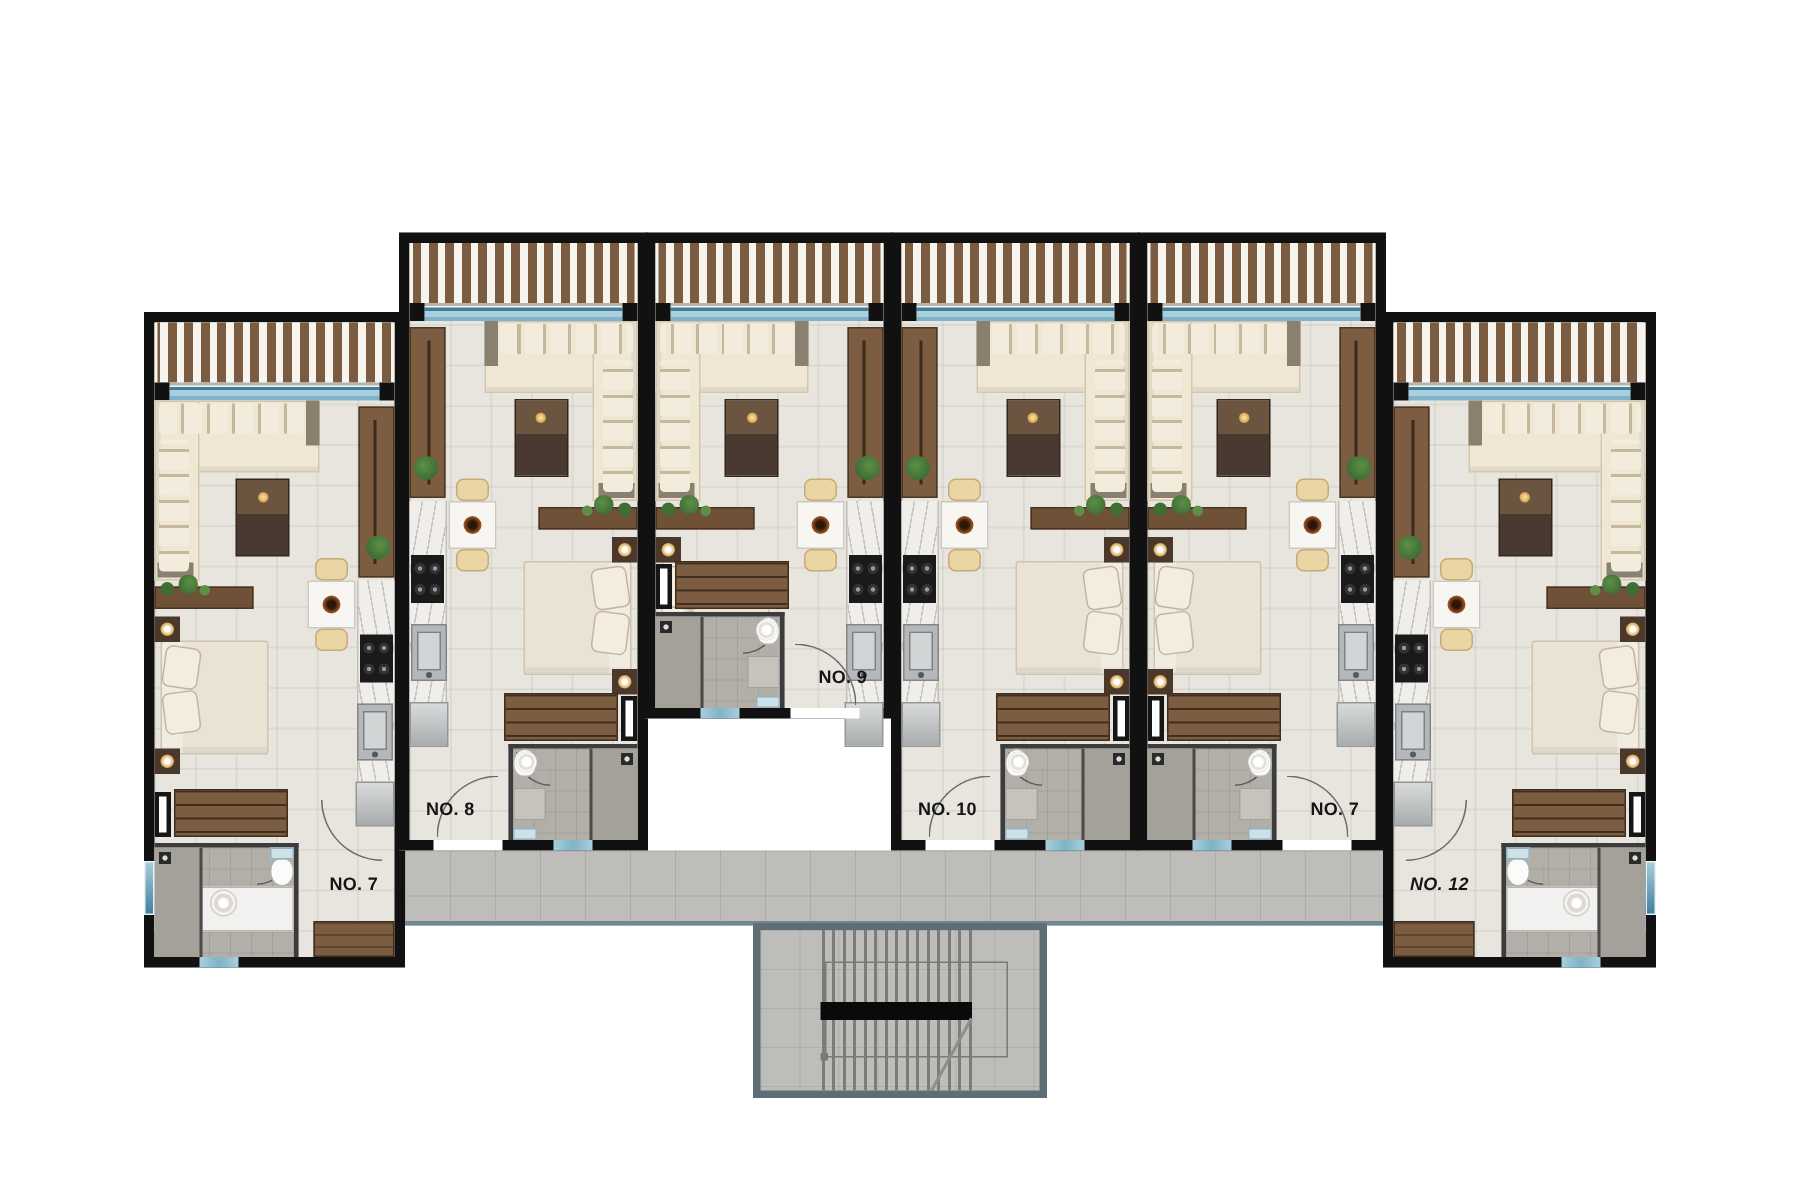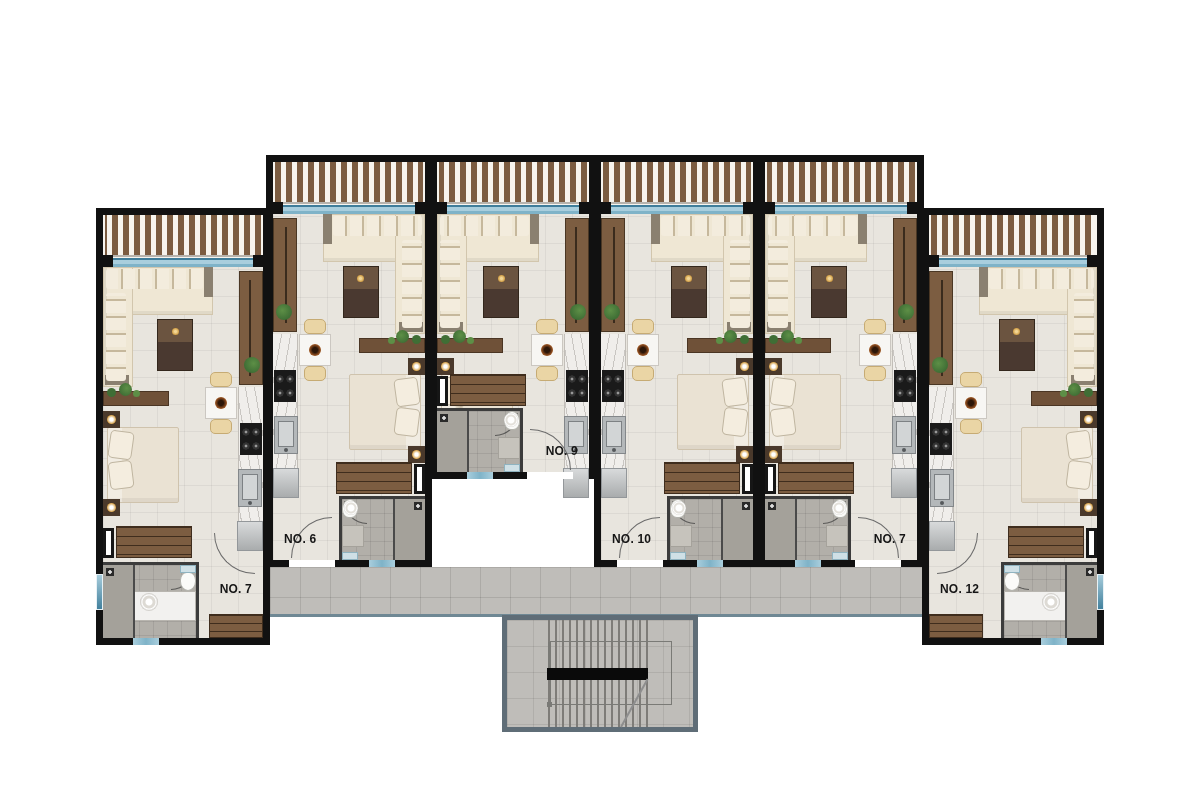--- a/index.html
+++ b/index.html
@@ -256,21 +256,21 @@
         <div class="bath-door-arc"></div>
         <div class="toilet"></div>
         <div class="bsink"></div>
 
       </div>
       <div class="fx entry-arc"></div>
       <div class="fx door-gap"></div>
       <div class="fx bath-window"></div>
 
     </div>
-    <div class="unit-label label-left">NO. 6</div>
+    <div class="unit-label label-left">NO. 8</div>
   </div>
       <div class="unit mirrored" style="left: 430px; top: 155px; width: 166px; height: 324px;">
     <div class="interior">
       <div class="fx balcony">
         <div class="slats"></div>
         <div class="glass"></div>
         <div class="glass-stub-l"></div>
         <div class="glass-stub-r"></div>
       </div>
       <div class="fx wardrobe-tall"></div>
@@ -399,21 +399,21 @@
         <div class="bsink"></div>
 
       </div>
       <div class="fx entry-arc"></div>
       <div class="fx door-gap"></div>
       <div class="fx bath-window"></div>
 
     </div>
     <div class="unit-label label-right">NO. 7</div>
   </div>
-      <div class="unit end" style="left: 922px; top: 208px; width: 182px; height: 437px;">
+      <div class="unit end" style="left: 922px; top: 208px; width: 182px; height: 437px; font-style: italic;">
     <div class="interior">
       <div class="fx balcony">
         <div class="slats"></div>
         <div class="glass"></div>
         <div class="glass-stub-l"></div>
         <div class="glass-stub-r"></div>
       </div>
       <div class="fx wardrobe-tall"></div>
       <div class="fx wardrobe-plant"></div>
       <div class="fx sofa-h"></div>

